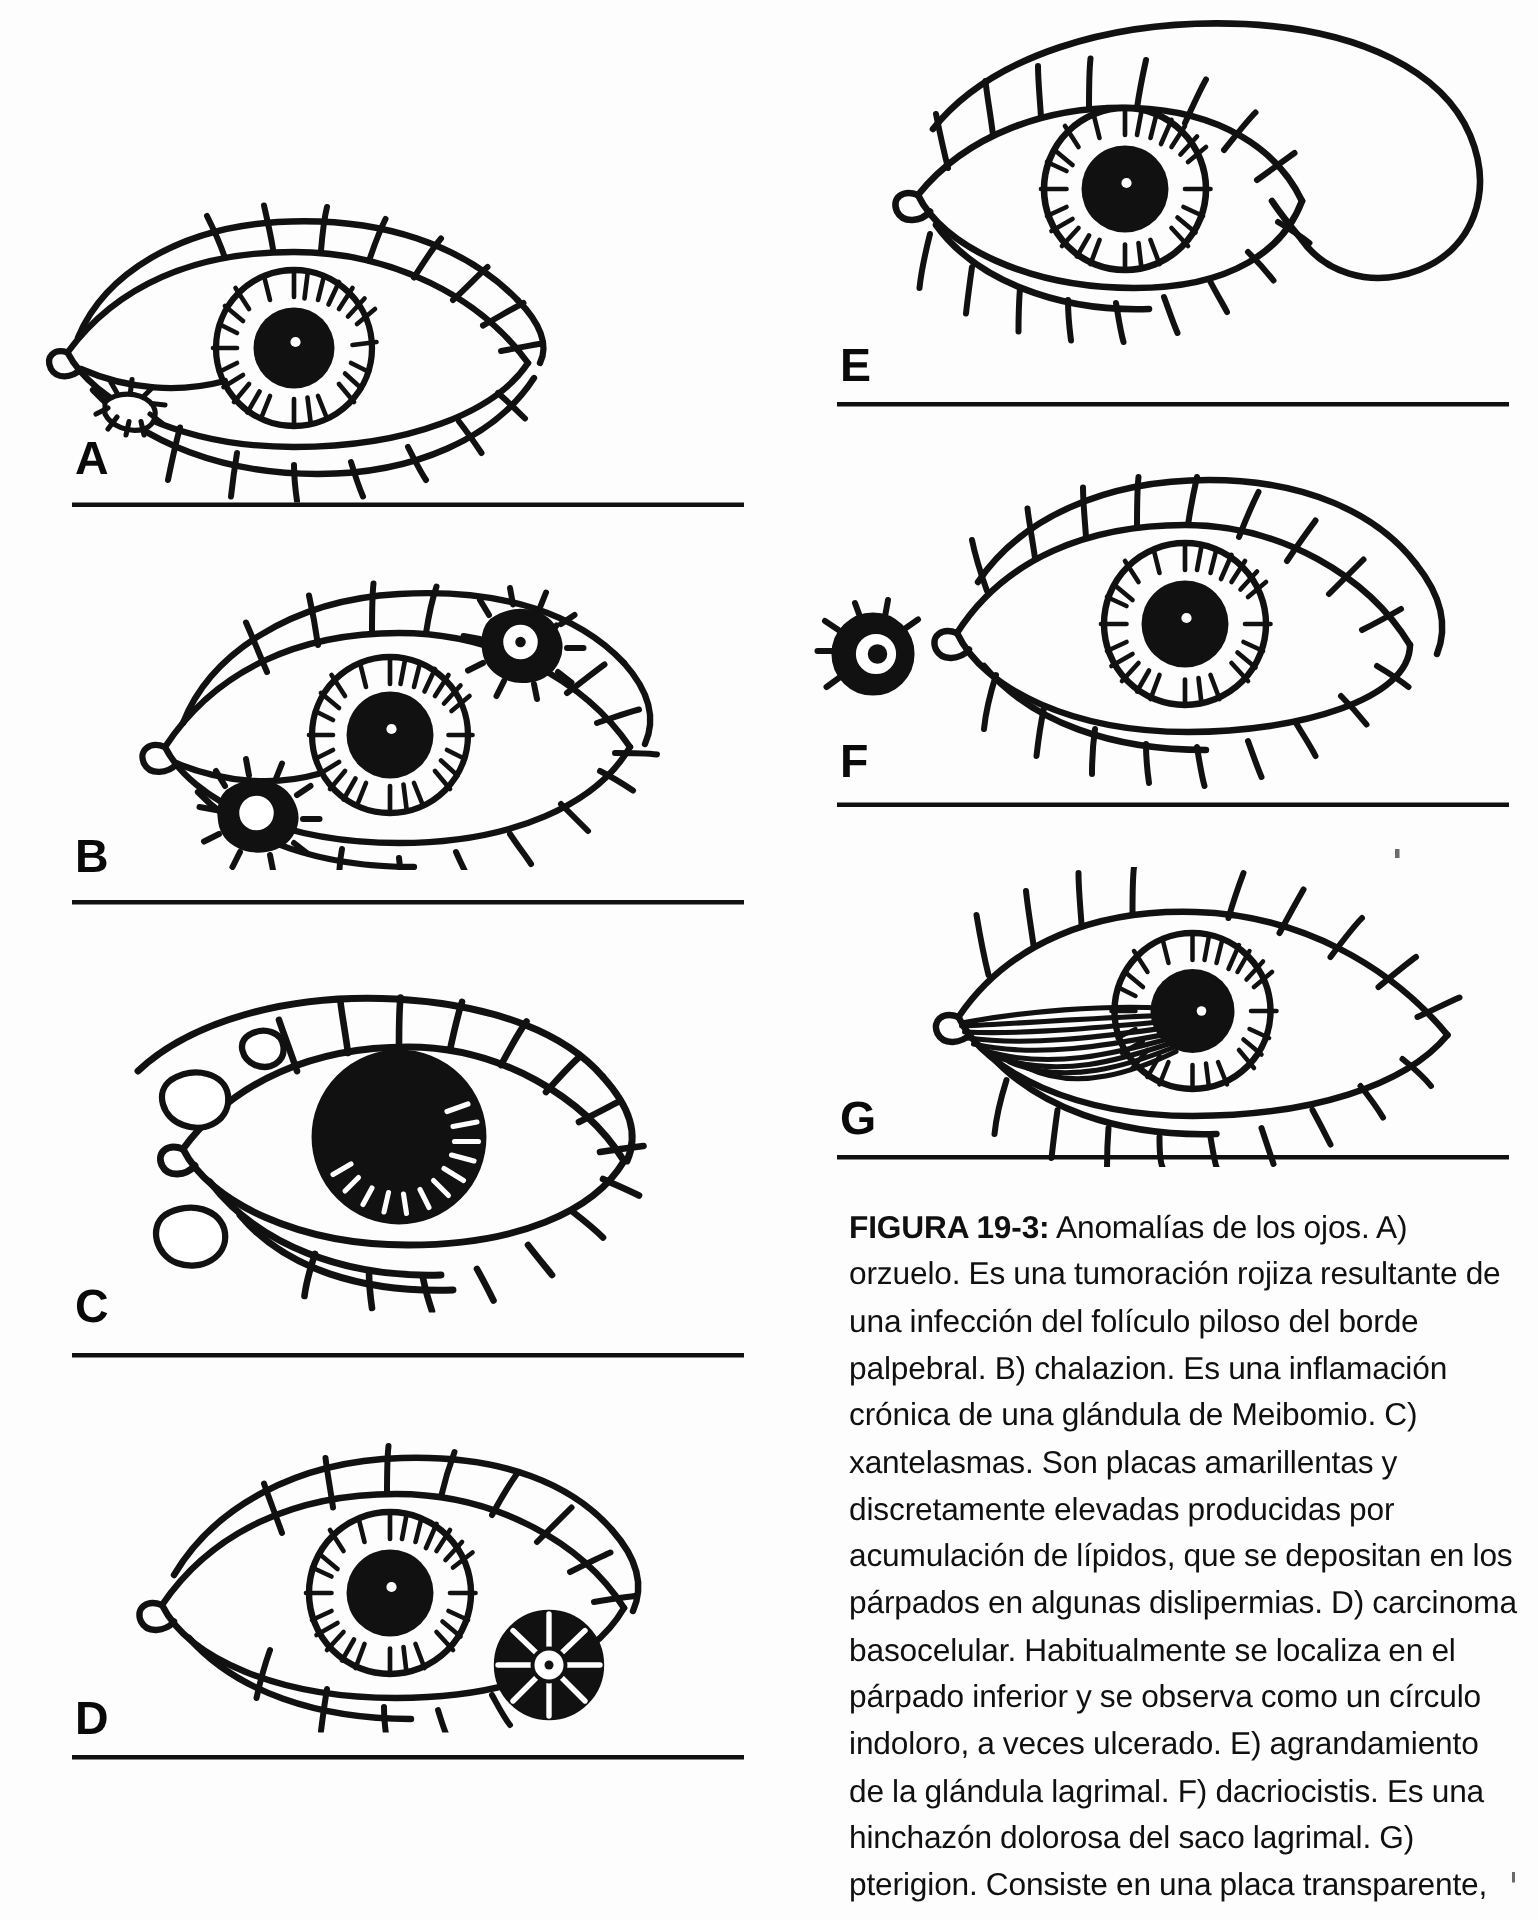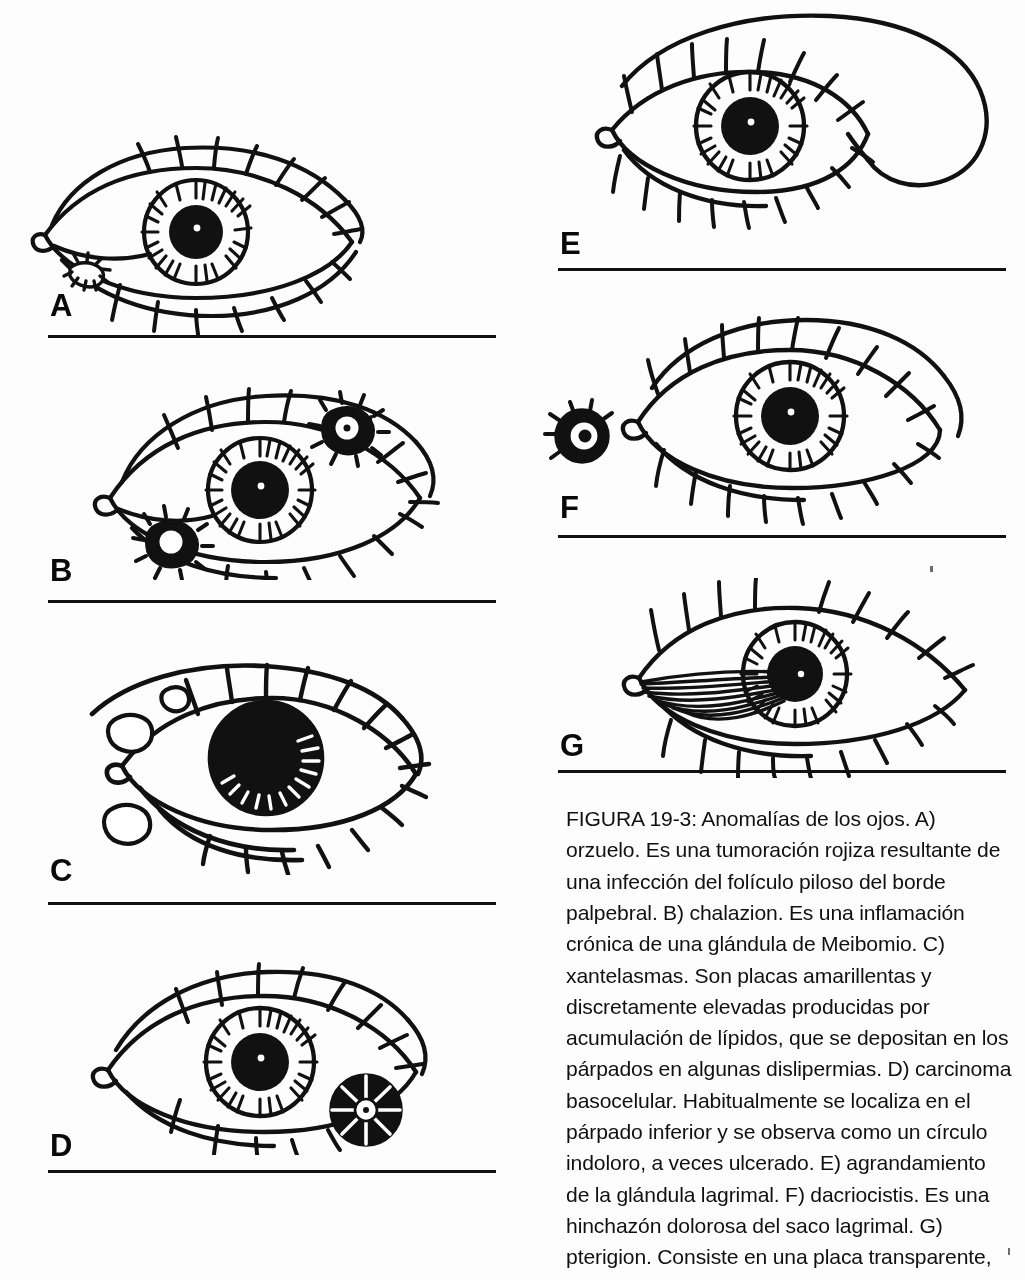--- a/index.html
+++ b/index.html
@@ -61,21 +61,21 @@
     width: 446px;
     font-family: "Liberation Sans", sans-serif;
     font-size: 21.1px;
     line-height: 31.3px;
     color: #101010;
     letter-spacing: -0.1px;
     text-align: left;
     word-spacing: -0.3px;
   }
   .caption .fig-no {
-    font-weight: normal;
+    font-weight: bold;
     text-align: right;
   }
   .speck {
     position: absolute;
     background: #3a3a3a;
     width: 3px;
     height: 6px;
     opacity: .75;
   }
 </style>

